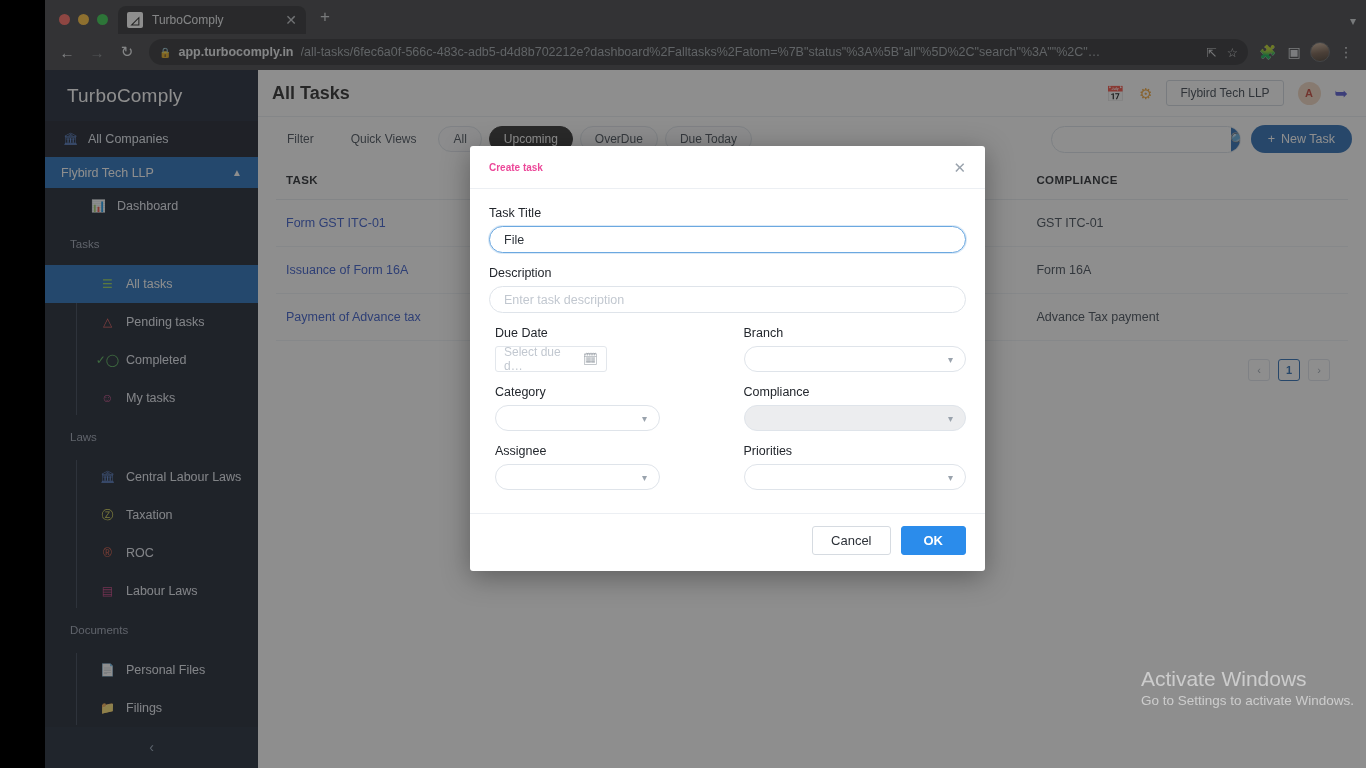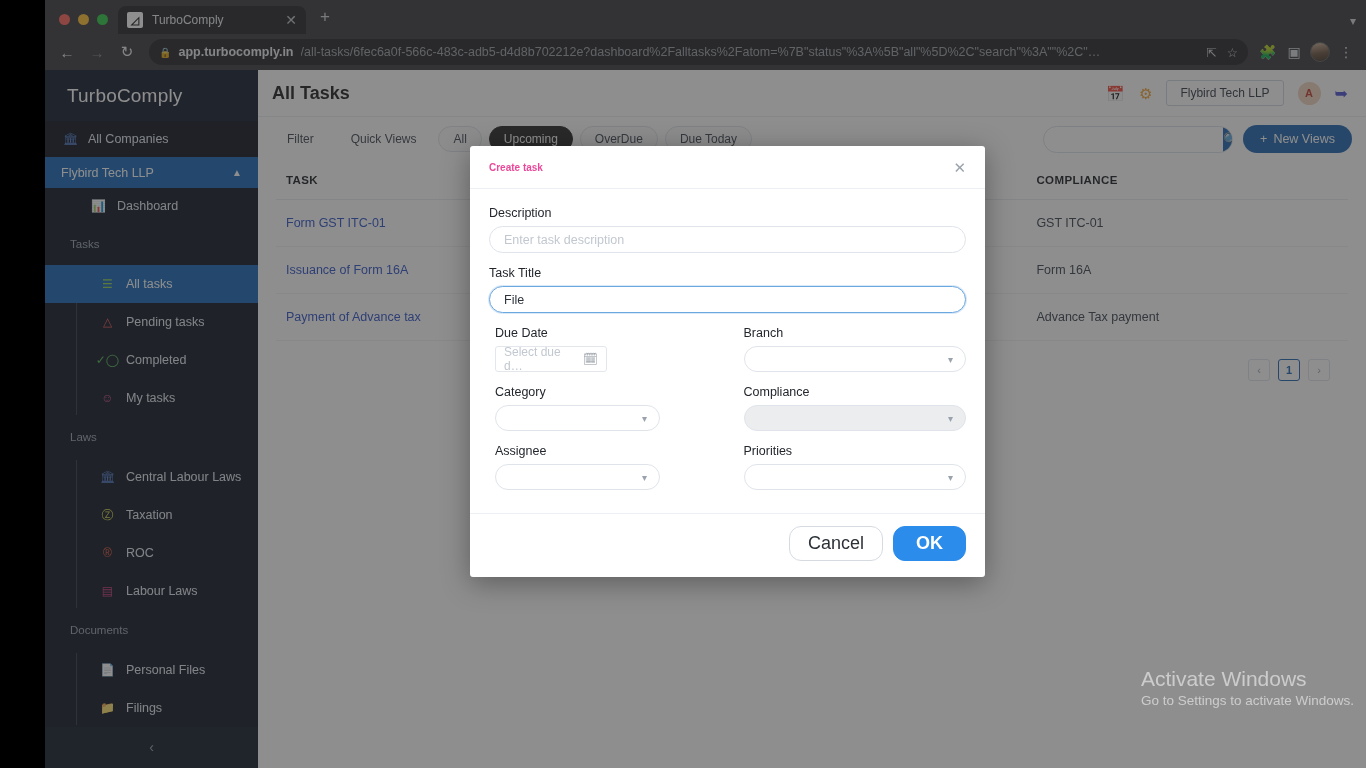--- a/index.html
+++ b/index.html
@@ -274,21 +274,21 @@
     font-size: 12px; color: #6b7280; background: #fff; cursor: pointer;
   }
   .select-box.disabled { background: #ecedef; }
   .select-box .chev { margin-left: auto; color: #9aa3ad; font-size: 10px; }
   .col.narrow .select-box { width: 165px; }
   .modal-foot {
     display: flex; justify-content: flex-end; gap: 10px;
     padding: 12px 19px 16px 19px; border-top: 1px solid #eceff3;
   }
   .btn {
-    border-radius: 12px; font-size: 18px; padding: 6px 18px; cursor: pointer;
+    border-radius: 3px; font-size: 13px; padding: 6px 18px; cursor: pointer;
     font-family: "Liberation Sans", sans-serif;
   }
   .btn-cancel { background: #fff; border: 1px solid #d6dbe1; color: #2c3views; color: #2c3138; }
   .btn-ok { background: #2b8ceb; border: 1px solid #2b8ceb; color: #fff; font-weight: bold; padding: 6px 22px; }
 </style>
 </head>
 <body>
 
 <div id="desktop"></div>
 
@@ -427,21 +427,21 @@
         <span class="pill active">Upcoming</span>
         <span class="pill">OverDue</span>
         <span class="pill">Due Today</span>
         <span class="tabs-right">
           <span class="search-wrap">
             <input type="text" placeholder="Search task name" style="">
             <span class="search-btn">🔍</span>
           </span>
           <span class="new-task-btn">
             <span>+</span>
-            <span>New Views</span>
+            <span>New Task</span>
           </span>
         </span>
       </div>
 
       <div class="table-wrap">
         <table class="tasks">
           <thead>
             <tr>
               <th style="width:38%">TASK</th>
               <th style="width:32%">ASSIGNEE</th>
@@ -479,27 +479,27 @@
 
   <div id="modal">
     <div class="modal-head">
       <span class="modal-title">Create task</span>
       <span class="modal-x">✕</span>
     </div>
 
     <div class="modal-body">
 
       <div class="fld">
+        <div class="fld-label">Task Title</div>
+        <input class="txt-input focused" type="text" value="File" style="">
+      </div>
+
+      <div class="fld">
         <div class="fld-label">Description</div>
         <input class="txt-input" type="text" placeholder="Enter task description" style="">
-      </div>
-
-      <div class="fld">
-        <div class="fld-label">Task Title</div>
-        <input class="txt-input focused" type="text" value="File" style="">
       </div>
 
       <div class="row2">
         <div class="col narrow">
           <div class="fld-label">Due Date</div>
           <div class="date-input">
             <span>Select due d…</span>
             <span class="cal">🗓</span>
           </div>
         </div>

